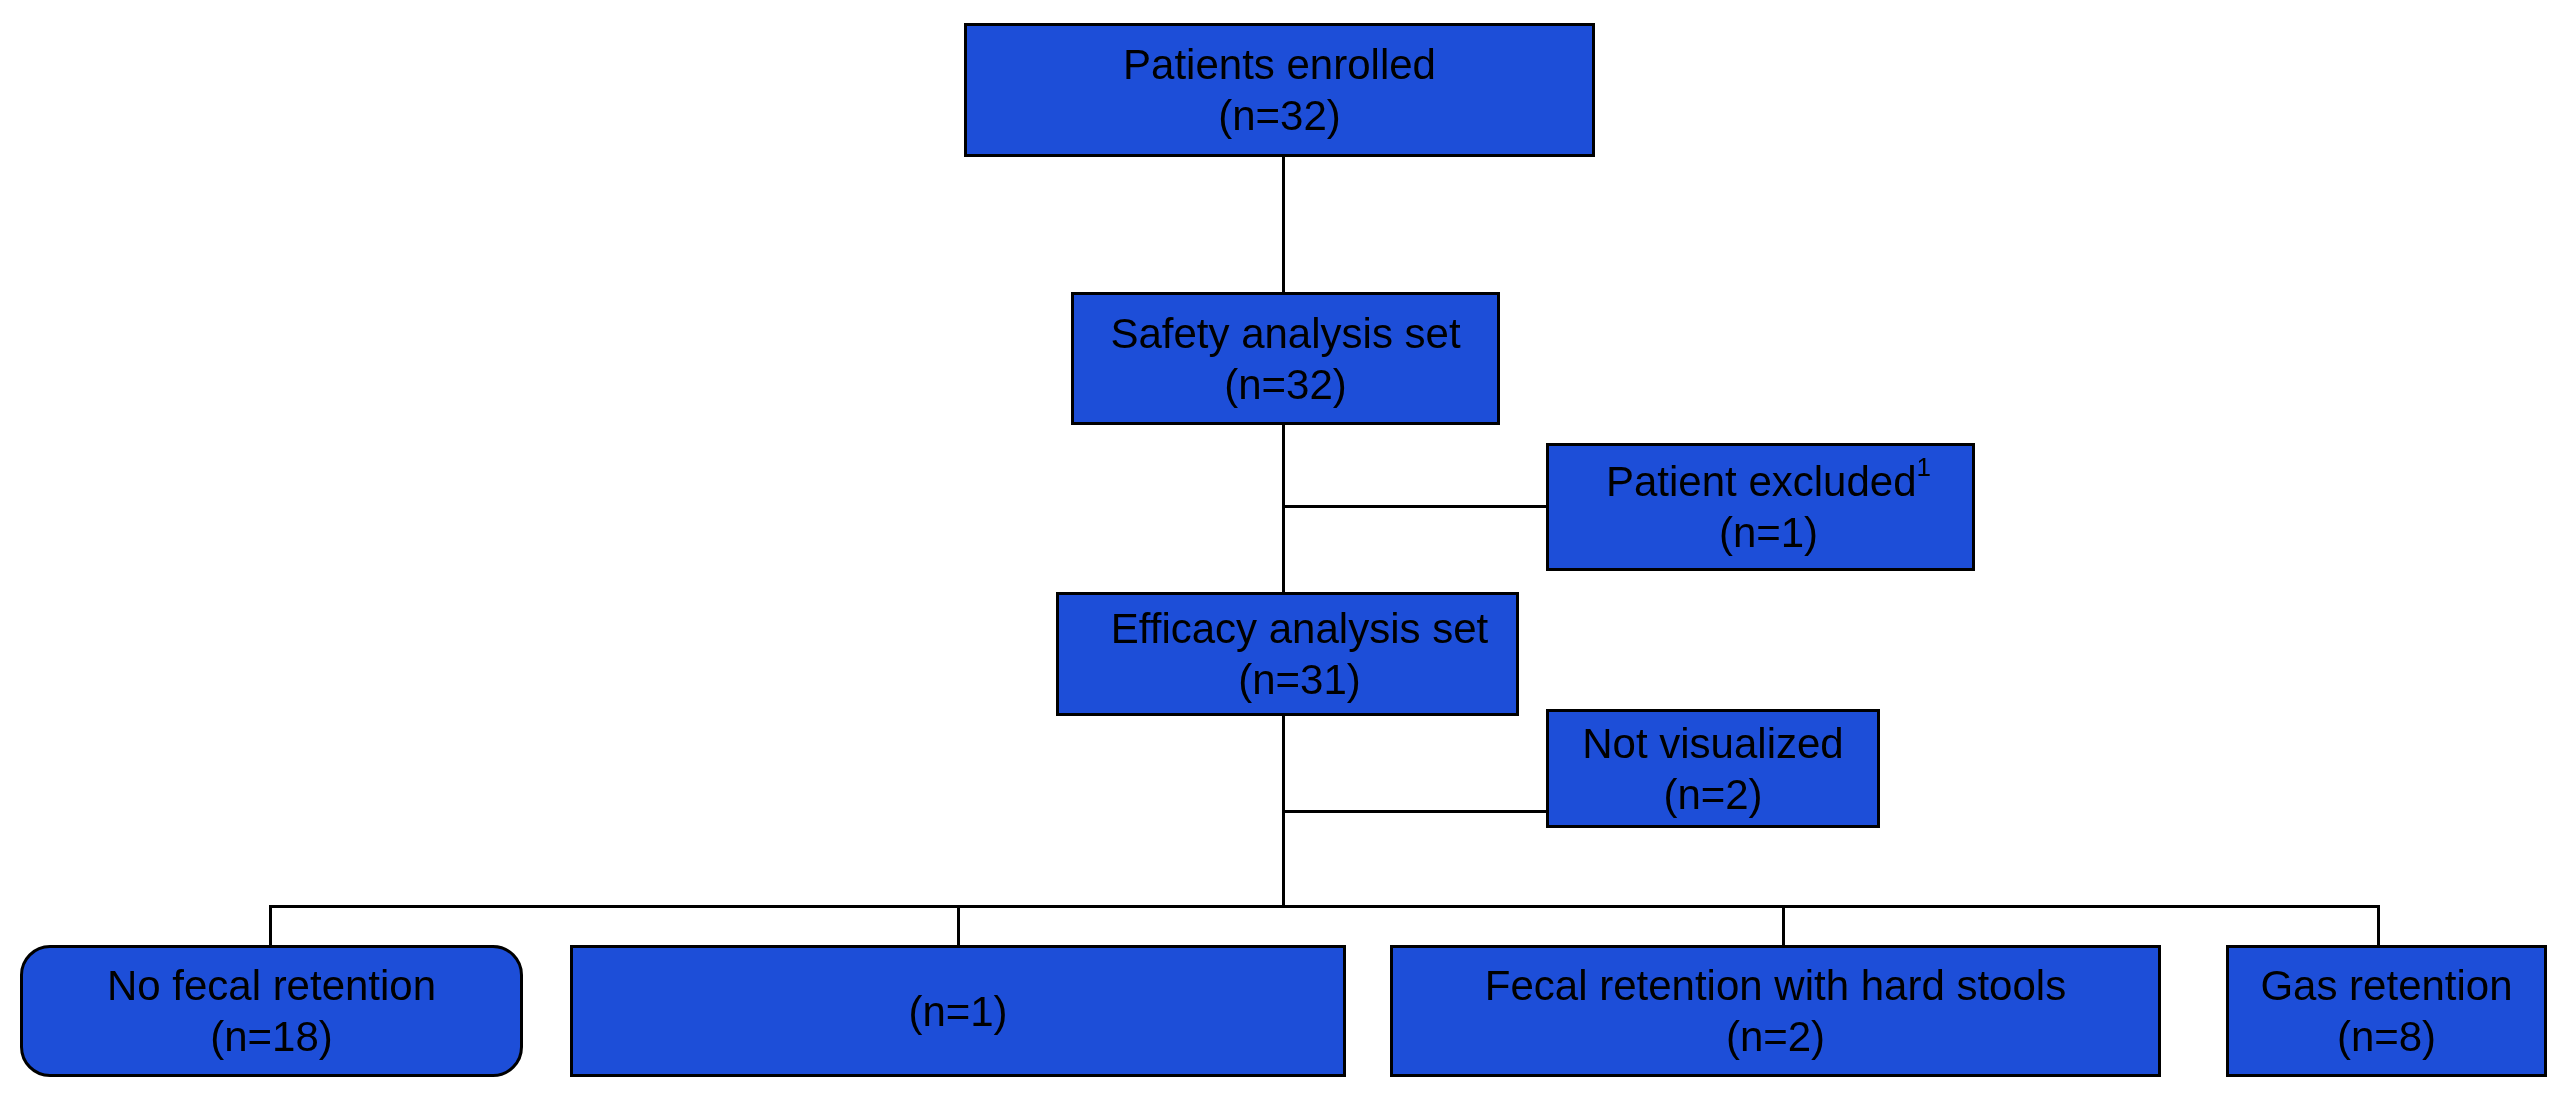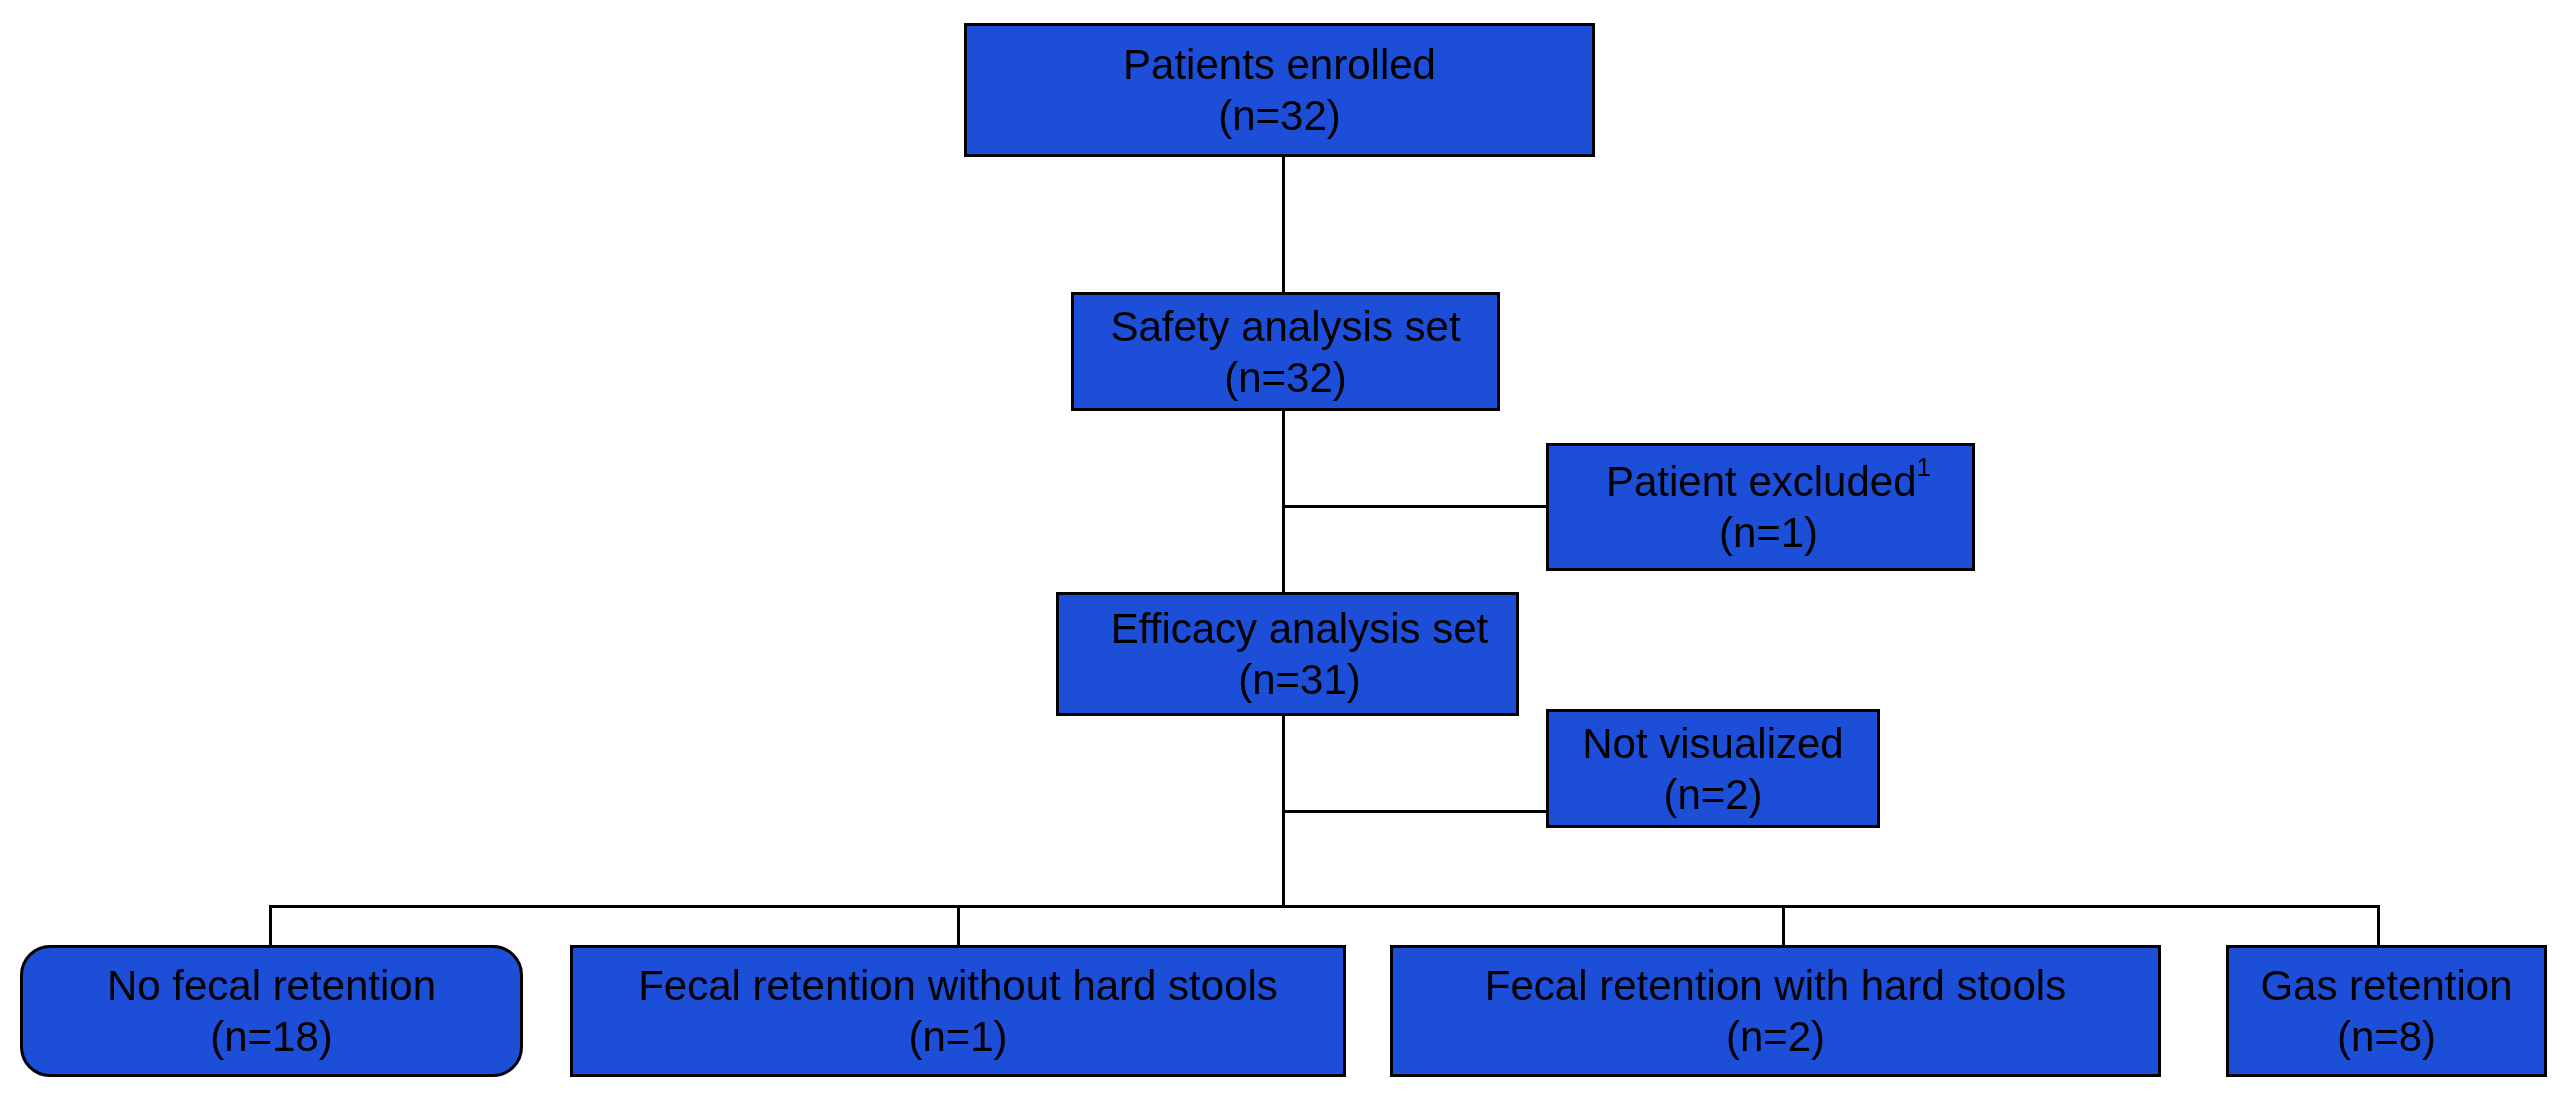--- a/index.html
+++ b/index.html
@@ -39,21 +39,21 @@
     vertical-align: 20px;
   }
   .line {
     position: absolute;
     background: #000000;
     z-index: 1;
   }
 
   
   #box-enrolled        { left: 964px; top: 23px;   width: 631px;  height: 134px; }
-  #box-safety          { left: 1071px; top: 292px;  width: 429px;  height: 119px; }
+  #box-safety          { left: 1071px; top: 292px;  width: 429px;  height: 133px; }
   #box-excluded        { left: 1546px; top: 443px;  width: 429px;  height: 128px; padding-left: 16px; }
   #box-efficacy        { left: 1056px; top: 592px;  width: 463px;  height: 124px; padding-left: 24px; }
   #box-notvis          { left: 1546px; top: 709px;  width: 334px;  height: 119px; }
   #box-nofecal         { left: 20px;   top: 945px; width: 503px;  height: 132px; border-radius: 30px; }
   #box-fecal-without   { left: 570px;  top: 945px; width: 776px; height: 132px; }
   #box-fecal-with      { left: 1390px; top: 945px; width: 771px; height: 132px; }
   #box-gas             { left: 2218px; top: 945px; width: 321px;  height: 132px; margin-left: 8px; }
 
   
   #v-enrolled-safety   { left: 1282px; top: 155px;  width: 3.1px;    height: 139px; }
@@ -107,21 +107,20 @@
     <span class="lbl">Not visualized</span>
     <span class="cnt">(n=2)</span>
   </div>
 
   <div class="box" id="box-nofecal">
     <span class="lbl">No fecal retention</span>
     <span class="cnt">(n=18)</span>
   </div>
 
   <div class="box" id="box-fecal-without">
-    <span class="lbl">Fecal retention without hard stools</span>
     <span class="cnt">(n=1)</span>
   </div>
 
   <div class="box" id="box-fecal-with">
     <span class="lbl">Fecal retention with hard stools</span>
     <span class="cnt">(n=2)</span>
   </div>
 
   <div class="box" id="box-gas">
     <span class="lbl">Gas retention</span>

